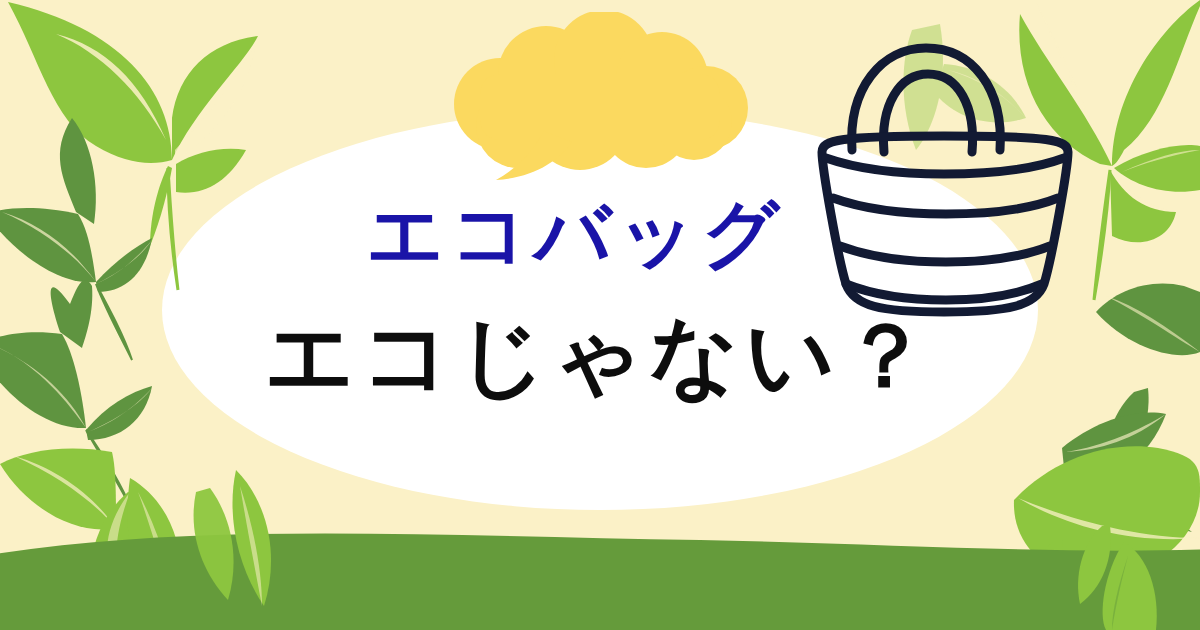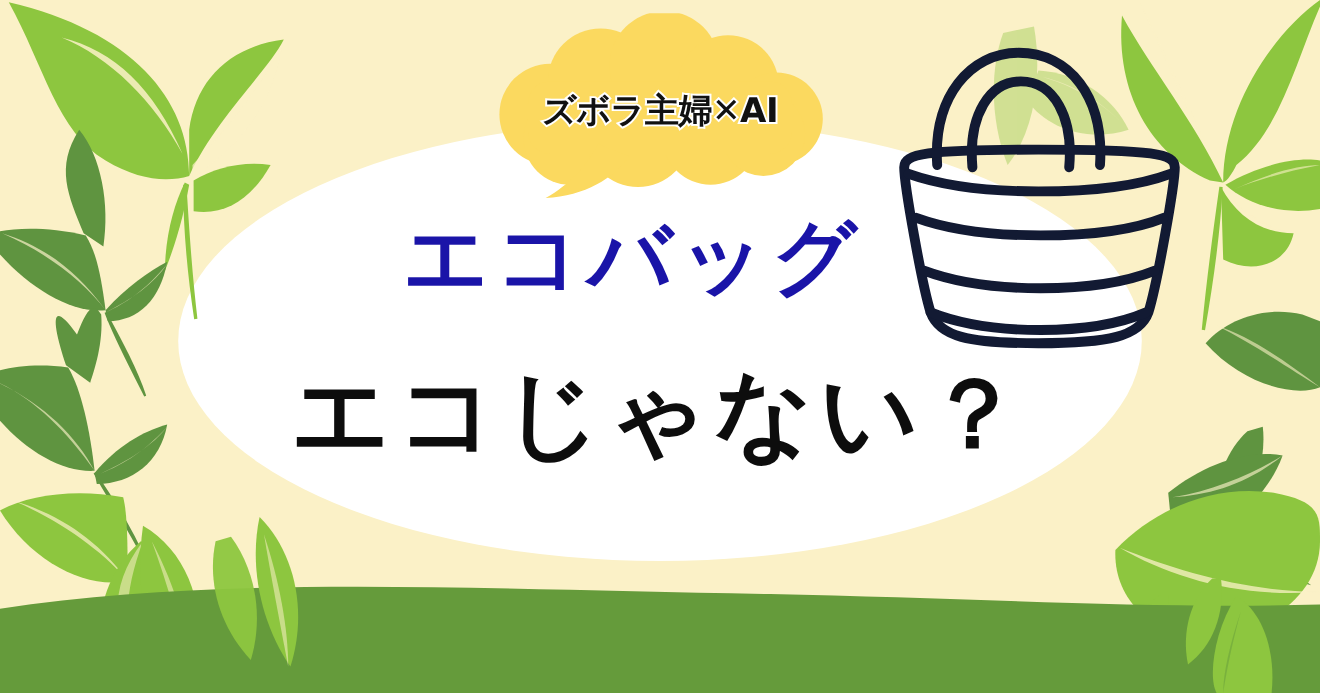--- a/index.html
+++ b/index.html
@@ -76,21 +76,20 @@
     letter-spacing: 6px;
     color: #1a14a8;
     padding-right: 48px;
     box-sizing: border-box;
   }
   #title-line2 {
     top: 312px;
     font-size: 88px;
     letter-spacing: 6px;
     color: #0d0d0d;
-    margin-top: 20px;
   }
 
   
   .tote {
     position: absolute;
     left: 800px;
     top: 22px;
     width: 290px;
     height: 300px;
   }
@@ -208,21 +207,20 @@
         <circle cx="266" cy="96" r="42"></circle>
         <circle cx="78" cy="114" r="42"></circle>
         <circle cx="140" cy="110" r="48"></circle>
         <circle cx="206" cy="112" r="44"></circle>
         <circle cx="254" cy="110" r="38"></circle>
         <rect x="40" y="62" width="240" height="66" rx="20"></rect>
 
         <path d="M106 120 L 104 118 C 96 136, 78 156, 56 168 C 92 166, 118 150, 132 130 Z"></path>
       </g>
     </svg>
-    <div class="bubble-text">ズボラ主婦✕AI</div>
   </div>
 
   <div class="headline" id="title-line1">エコバッグ</div>
 
   <div class="headline" id="title-line2">エコじゃない？</div>
 
   <div class="tote">
     <svg viewBox="0 0 290 300">
       <g fill="none" stroke="#121a33" stroke-width="9" stroke-linecap="round" stroke-linejoin="round">
 

